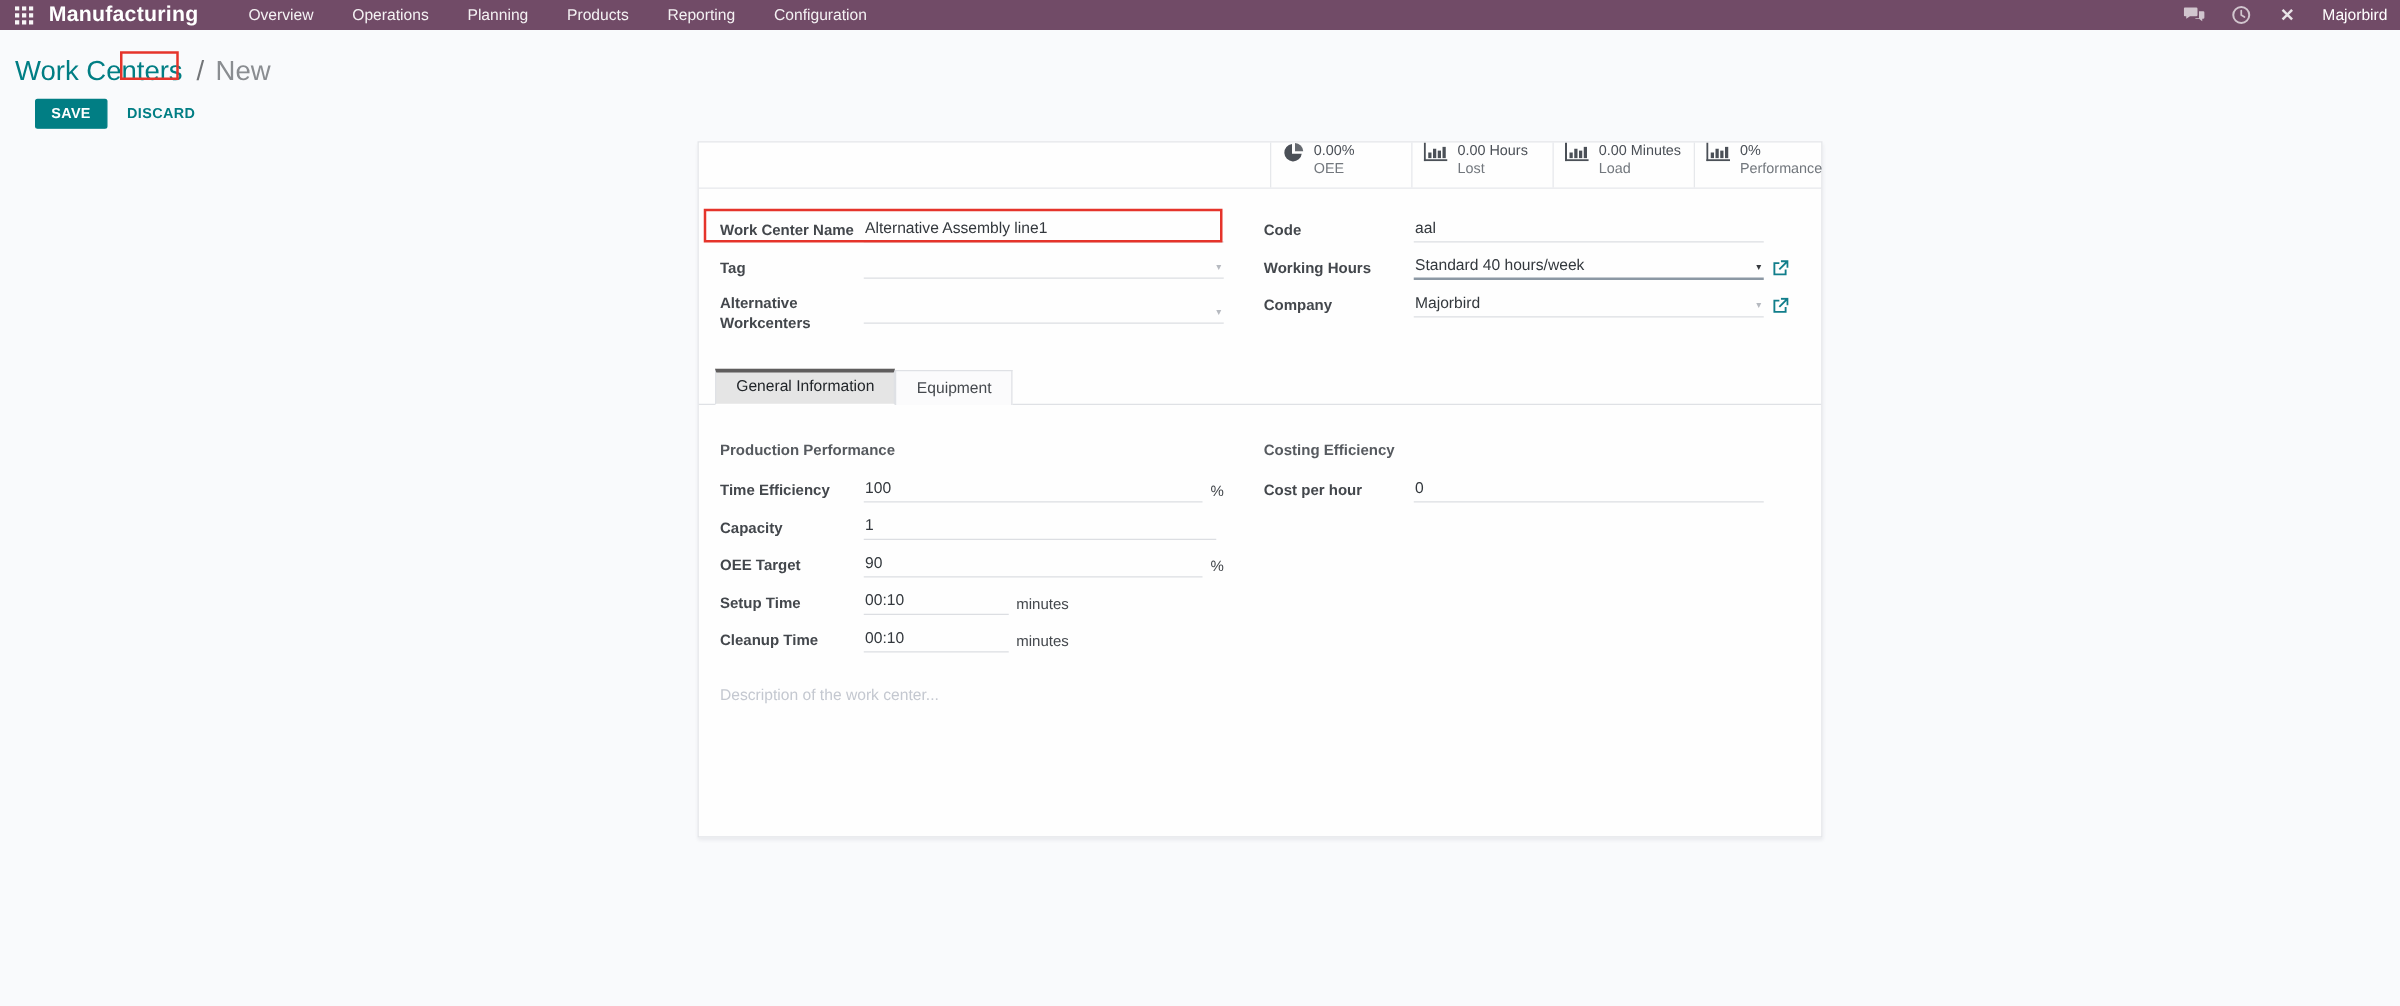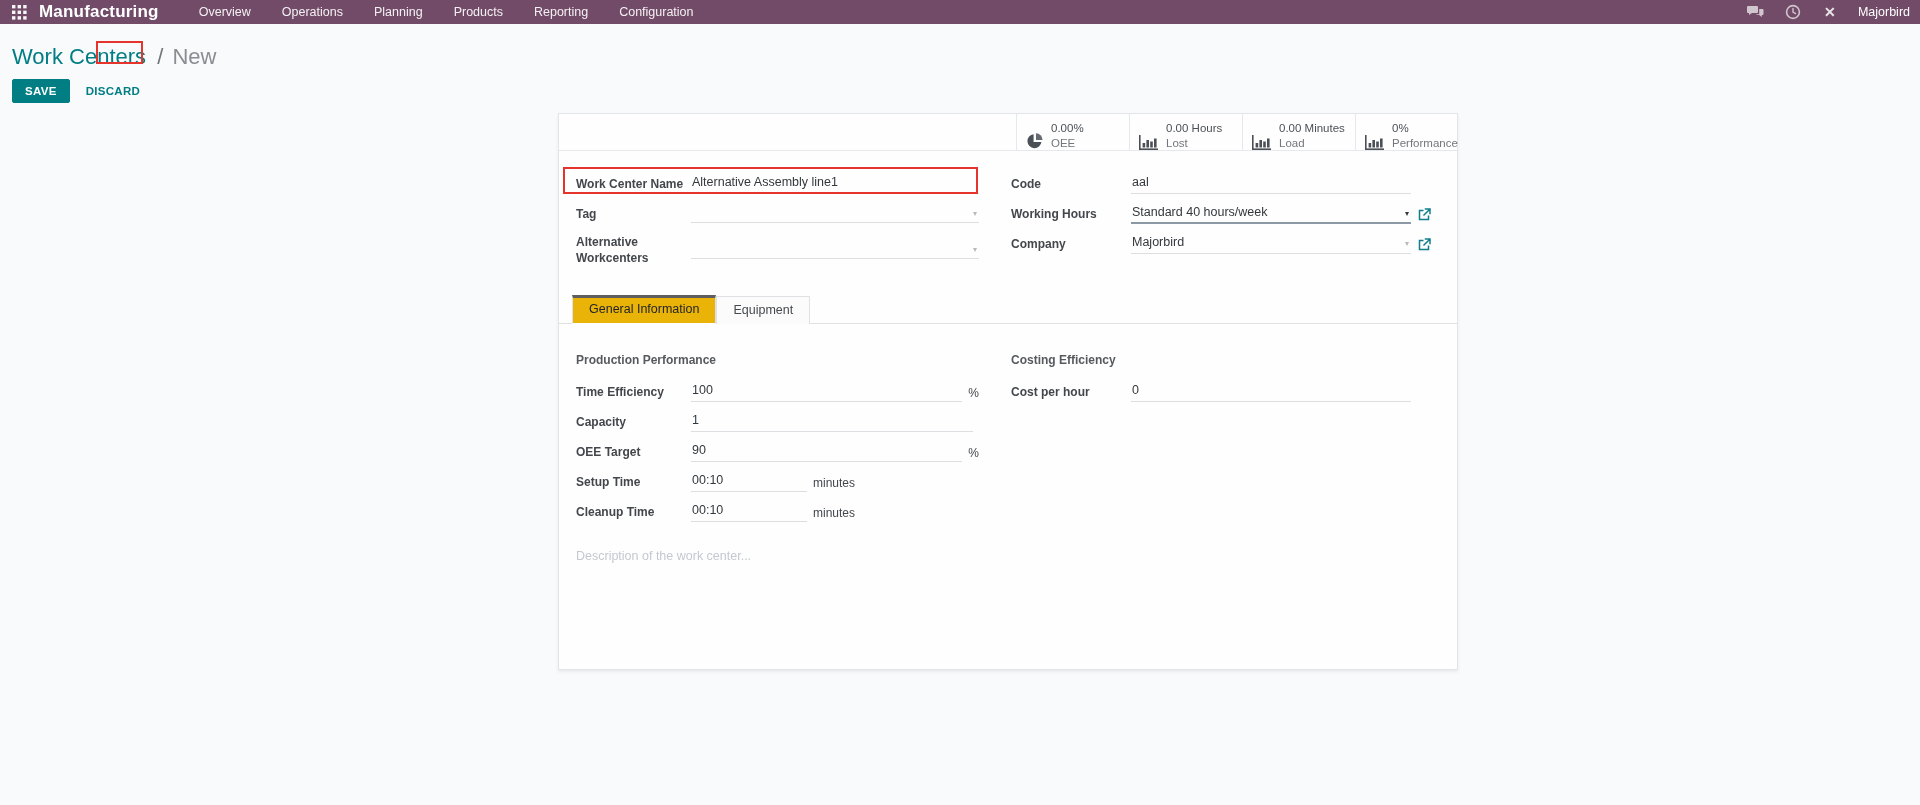--- a/index.html
+++ b/index.html
@@ -18,32 +18,32 @@
               margin-left:17px; cursor:pointer; color:rgba(255,255,255,.72); }
   .tools-x { font-size:14px; font-weight:700; color:rgba(255,255,255,.85); }
   .nav-user { color:#fff; font-size:12.5px; margin-left:18px; cursor:pointer; white-space:nowrap; }
 
   
   .control-panel { position:absolute; top:34px; left:0; width:1920px; }
   .breadcrumb { padding:10px 0 0 12px; font-size:22px; }
   .bc-parent { color:#017e84; cursor:pointer; text-decoration:none; }
   .bc-sep { color:#737578; margin:0 3px 0 5px; }
   .bc-current { color:#8a8d91; }
-  .cp-buttons { padding:9px 0 0 12px; display:flex; align-items:center; }
+  .cp-buttons { padding:9px 0 0 28px; display:flex; align-items:center; }
   .btn-save { background:#017e84; color:#fff; border:1px solid #017e84; font-family:inherit;
               font-size:11.5px; font-weight:700; padding:5px 12px; border-radius:2px; cursor:pointer; letter-spacing:.3px; }
   .btn-discard { background:transparent; border:none; color:#017e84; font-family:inherit;
                  font-size:11.5px; font-weight:700; margin-left:16px; cursor:pointer; letter-spacing:.3px; }
 
   
   .sheet { position:absolute; left:558px; top:113px; width:900px; height:557px;
            background:#fefefe; border:1px solid #e3e5e9; box-shadow:0 2px 3px rgba(40,40,60,.08); }
 
   .stat-strip { height:37px; border-bottom:1px solid #e6e8eb; display:flex; justify-content:flex-end; }
-  .stat-btn { width:113px; border-left:1px solid #e6e8eb; display:flex; align-items:flex-end;
+  .stat-btn { width:113px; border-left:1px solid #e6e8eb; display:flex; align-items:flex-start;
               padding:0 6px 0 9px; cursor:pointer; }
   .stat-btn:last-child { width:102px; }
   .stat-icon { display:inline-flex; margin-right:8px; flex:0 0 auto; }
   .stat-text { line-height:1.25; }
   .stat-value { display:block; font-size:11.5px; color:#4b5057; }
   .stat-label { display:block; font-size:11.5px; color:#72777d; }
 
   .form-grid { display:grid; grid-template-columns:403px 446px; column-gap:32px; padding-left:17px; }
   .top-fields { padding-top:21px; }
 
@@ -56,21 +56,21 @@
   .fvalue.short { flex:0 0 116px; }
   .fvalue.focused { border-bottom:2px solid #8c98a4; padding-bottom:3px; }
   .caret { position:absolute; right:2px; top:6px; font-size:8px; color:#b6bac0; pointer-events:none; }
   .caret.dark { color:#35393d; }
   .ext-link { display:inline-flex; margin:3px 0 0 7px; cursor:pointer; flex:0 0 auto; }
   .suffix { font-size:12px; color:#43474c; margin-left:6px; padding-top:3px; }
 
   .notebook { display:flex; align-items:flex-end; border-bottom:1px solid #dfe1e5; padding-left:13px; margin-top:21px; }
   .tab { font-size:12.5px; color:#45494e; padding:6px 16px 7px; border:1px solid #dfe1e5; border-bottom:none;
          margin-bottom:-1px; background:#fbfbfc; cursor:pointer; }
-  .tab.active { background:#eab308; border-top:3px solid #5f5d5d; padding-top:4px; color:#212529;
+  .tab.active { background:#e5e5e5; border-top:3px solid #5f5d5d; padding-top:4px; color:#212529;
                 border-bottom:1px solid #fff; }
 
   .tab-content { padding-top:29px; }
   .section-title { font-size:12px; font-weight:600; color:#565a5f; margin-bottom:13px; }
 
   .desc-block { margin:19px 0 0 17px; }
   .desc-title { font-size:12px; font-weight:700; color:#43474c; }
   .desc-placeholder { margin-top:11px; font-size:12.5px; color:#c4c8d0; cursor:text; }
 
   

